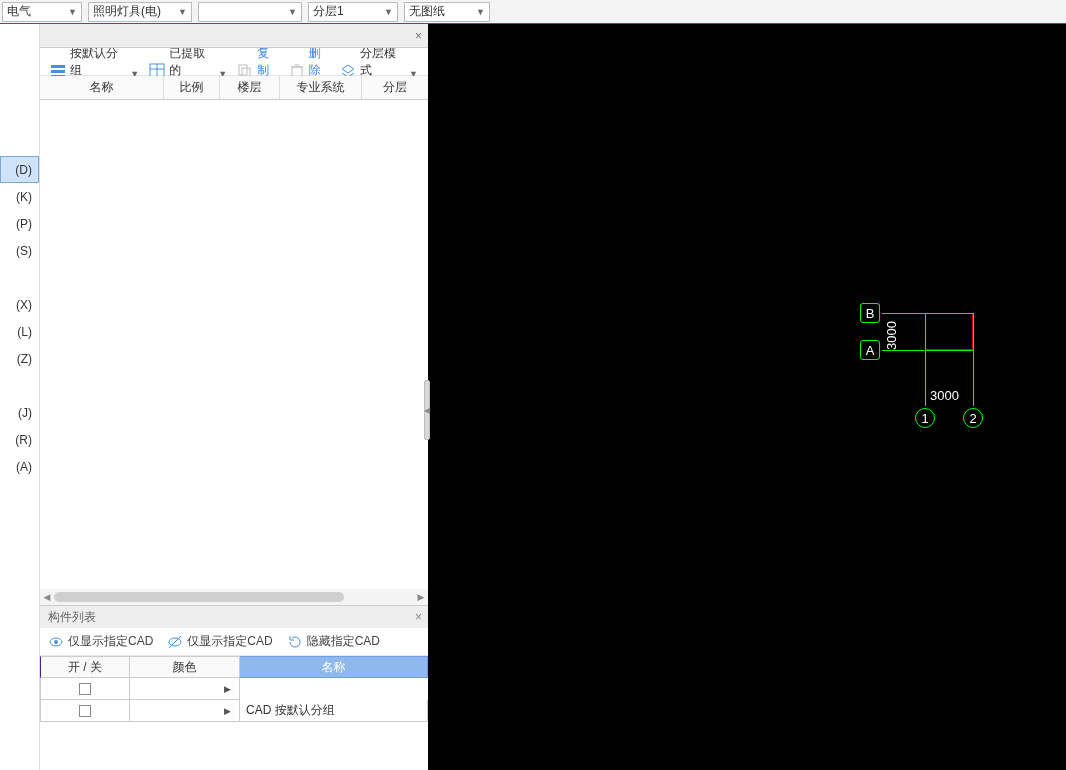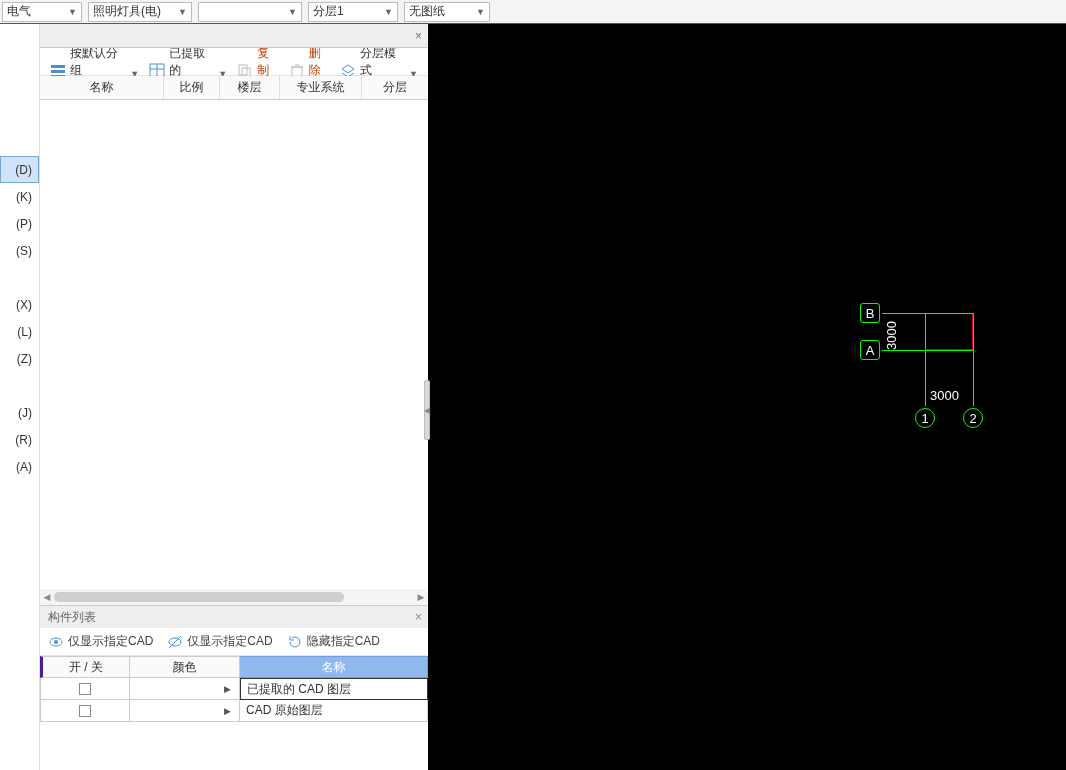--- a/index.html
+++ b/index.html
@@ -13,40 +13,40 @@
 .leftitem{height:27px;line-height:27px;padding-right:6px;text-align:right;border:1px solid transparent}
 .leftitem.sel{background:#cfe4fb;border:1px solid #7aa7d8}
 .midcol{width:388px;background:#fff;display:flex;flex-direction:column}
 .pane-head{height:24px;background:#eee;display:flex;align-items:center;border-bottom:1px solid #ccc;position:relative}
 .pane-head .close{margin-left:auto;padding:0 6px;color:#777;cursor:pointer}
 .tabs{height:26px;background:#f6f6f6;display:flex;align-items:flex-end;border-bottom:1px solid #ccc;padding-left:6px}
 .tab{padding:4px 10px;border:1px solid transparent;border-bottom:none;color:#555;cursor:pointer}
 .tab.active{background:#fff;border-color:#ccc;border-bottom:1px solid #fff;margin-bottom:-1px;font-weight:500}
 .toolbar{height:28px;display:flex;align-items:center;gap:2px;padding:0 6px;border-bottom:1px solid #e5e5e5}
 .tbtn{display:flex;align-items:flex-end;gap:4px;padding:2px 4px;color:#333;cursor:pointer}
-.tbtn.dis{color:#c2410c}
+.tbtn.dis{color:#3b82f6}
 .tbtn .ic{display:inline-flex;width:16px;height:16px;align-items:center;justify-content:center}
 .tbtn .drop{font-size:9px;color:#666;margin-left:2px}
 .grid-head{height:24px;display:flex;border-bottom:1px solid #ccc}
 .gh{border-right:1px solid #ddd;display:flex;align-items:center;justify-content:center;background:#fafafa}
 .gh:last-child{border-right:none}
 .grid-body{flex:1;background:#fff;position:relative;overflow:hidden}
 .hscroll{height:16px;background:#f4f4f4;display:flex;align-items:center;padding:0 14px;position:relative}
 .hscroll .track{flex:1;height:10px;background:#f4f4f4;position:relative}
 .hscroll .thumb{position:absolute;left:0;top:0;height:10px;width:290px;background:#cfcfcf;border-radius:5px}
 .hscroll .btn{position:absolute;top:0;width:14px;height:16px;display:flex;align-items:center;justify-content:center;color:#888;font-size:9px}
 .hscroll .btn.l{left:0}.hscroll .btn.r{right:0}
 .layerpanel{border-top:1px solid #ccc}
 .layer-head{height:22px;background:#eee;display:flex;align-items:center;padding-left:8px;color:#666}
 .layer-head .close{margin-left:auto;padding:0 6px;color:#888}
 .layer-tools{height:28px;display:flex;align-items:center;gap:14px;padding:0 8px;border-bottom:1px solid #e5e5e5}
 .ltool{display:flex;align-items:center;gap:4px;color:#444;cursor:pointer}
 .ltable-head{height:22px;display:flex}
 .lth{border:1px solid #ccc;border-left:none;display:flex;align-items:center;justify-content:center;background:#fafafa}
-.lth:first-child{border-left:3px solid #4c1d95}
+.lth:first-child{border-left:1px solid #4c1d95}
 .lth.sel{background:#8fb8ec;color:#fff;border-color:#6f9fe0}
 .ltrow{height:22px;display:flex}
 .ltd{border:1px solid #ccc;border-top:none;border-left:none;display:flex;align-items:center;padding-left:6px}
 .ltd:first-child{border-left:1px solid #ccc;justify-content:center;padding-left:0}
 .ltd.first{border:1px solid #333;border-top:1px solid #333}
 .chk{width:12px;height:12px;border:1px solid #888;background:#fff}
 .tri{font-size:9px;color:#555}
 .canvas{flex:1;background:#000;position:relative}
 .axis-line{position:absolute;background:#0f0}
 .axis-line.h{height:1px}
@@ -234,33 +234,30 @@
             <span>名称</span>
           </div>
       </div>
       <div class="ltrow">
         <div class="ltd" style="width:90px">
             <span class="chk"></span>
           </div>
         <div class="ltd" style="width:110px;justify-content:flex-end;padding-right:8px">
             <span class="tri">▶</span>
           </div>
-        <div class="ltd first" style="flex:1">
-            <span>已提取的 CAD 图层</span>
-          </div>
       </div>
       <div class="ltrow">
         <div class="ltd" style="width:90px">
             <span class="chk"></span>
           </div>
         <div class="ltd" style="width:110px;justify-content:flex-end;padding-right:8px">
             <span class="tri">▶</span>
           </div>
         <div class="ltd" style="flex:1">
-            <span>CAD 原始图层</span>
+            <span>CAD 按默认分组</span>
           </div>
       </div>
       <div style="height:48px"></div>
     </div>
   </div>
 
   <div class="canvas">
 
     <div class="red-box" style="left:497px;top:289px;width:48px;height:37px"></div>
 

